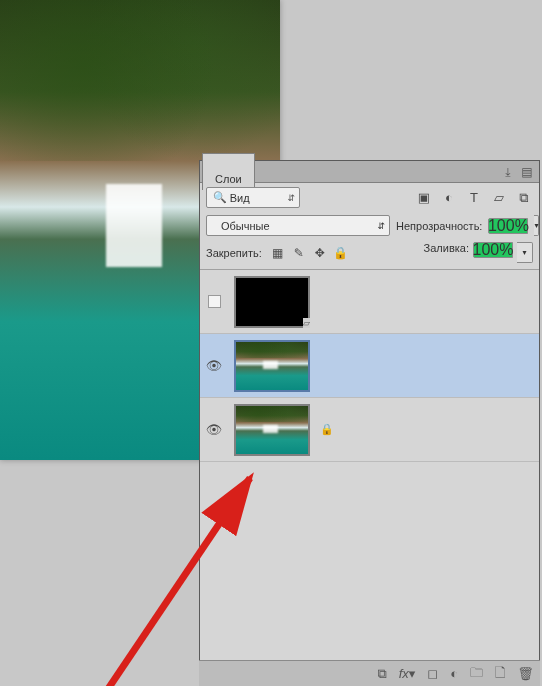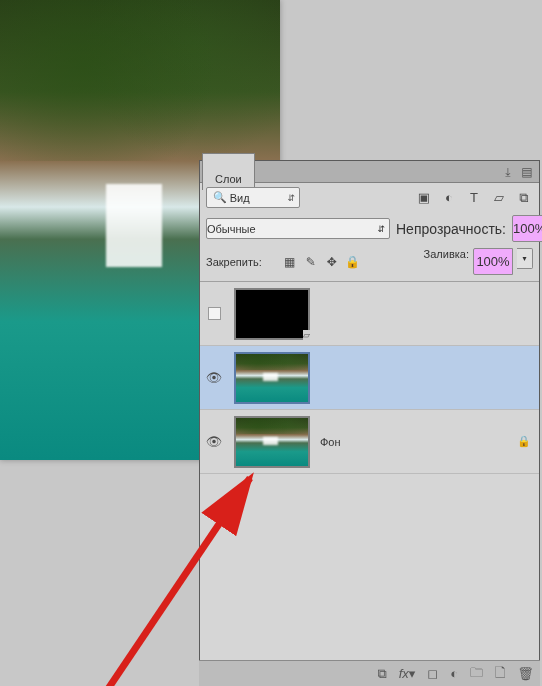--- a/index.html
+++ b/index.html
@@ -17,29 +17,29 @@
 .tabbar-icons span { width: 16px; height: 15px; display: flex; align-items: center; justify-content: center; cursor: pointer; color: #555; font-size: 12px; }
 
 .search-row { padding: 4px 6px; background: #d6d6d6; display: flex; align-items: center; justify-content: space-between; }
 .search-box { flex: 0 0 94px; height: 21px; background: #f0f0f0; border: 1px solid #8a8a8a; border-radius: 2px; display: flex; align-items: center; padding: 0 6px; font-size: 11px; position: relative; }
 .search-box .mag { margin-right: 3px; }
 .search-box .chev { position: absolute; right: 4px; font-size: 9px; color: #555; }
 .icon-buttons { display: flex; gap: 7px; }
 .icon-buttons span { width: 18px; height: 18px; display: flex; align-items: center; justify-content: center; cursor: pointer; font-size: 13px; color: #4a4a4a; }
 
 .mode-row { padding: 3px 6px; display: flex; align-items: center; gap: 6px; }
-.dropdown { background: #f0f0f0; border: 1px solid #8a8a8a; height: 21px; display: flex; align-items: center; padding: 0 0; font-size: 11px; position: relative; flex: 1; border-radius: 2px; }
+.dropdown { background: #f0f0f0; border: 1px solid #8a8a8a; height: 21px; display: flex; align-items: center; padding: 0 14px; font-size: 11px; position: relative; flex: 1; border-radius: 2px; }
 .dropdown .chev { position: absolute; right: 4px; font-size: 9px; }
-.mode-row .lbl { font-size: 14px; }
-.pct-box { width: 40px; height: 27px; background: #f0abfc; border: 1px solid #8a8a8a; display: flex; align-items: center; justify-content: center; font-size: 13px; border-radius: 2px 0 0 2px; }
+.mode-row .lbl { font-size: 11px; }
+.pct-box { width: 40px; height: 16px; background: #22c55e; border: 1px solid #8a8a8a; display: flex; align-items: center; justify-content: center; font-size: 16px; border-radius: 2px 0 0 2px; }
 .pct-chev { width: 16px; height: 21px; background: #e0e0e0; border: 1px solid #8a8a8a; border-left: none; display: flex; align-items: center; justify-content: center; font-size: 8px; border-radius: 0 2px 2px 0; }
 
 .lock-row { padding: 3px 6px 6px; display: flex; align-items: center; justify-content: space-between; border-bottom: 1px solid #a0a0a0; }
 .lock-left { display: flex; align-items: center; gap: 7px; }
-.lock-left .lbl { font-size: 11px; margin-right: 14px; }
+.lock-left .lbl { font-size: 11px; margin-right: 2px; }
 .lock-left span.ico { width: 14px; height: 14px; display: inline-flex; align-items: center; justify-content: center; font-size: 12px; color: #4a4a4a; cursor: pointer; }
 .lock-right { display: flex; align-items: flex-start; gap: 4px; }
 
 .layer-list { flex: 1; overflow: auto; background: #d6d6d6; }
 .layer-row { display: flex; align-items: center; height: 64px; border-bottom: 1px solid #bcbcbc; padding: 0 8px 0 0; }
 .layer-row.selected { background: #b8cde8; }
 .vis-col { width: 28px; display: flex; align-items: center; justify-content: center; }
 .vis-eye { font-size: 13px; color: #4a4a4a; }
 .vis-box { width: 13px; height: 13px; border: 1px solid #9a9a9a; background: #f4f4f4; }
 .thumb { width: 76px; height: 52px; border: 2px solid #808080; background: #000; margin: 0 10px 0 6px; position: relative; flex-shrink: 0; }
@@ -134,21 +134,20 @@
       <div class="vis-col">
           <span class="vis-eye">👁</span>
         </div>
       <div class="thumb wf"></div>
     </div>
     <div class="layer-row">
       <div class="vis-col">
           <span class="vis-eye">👁</span>
         </div>
       <div class="thumb wf"></div>
-      <div class="layer-name">Фон</div>
       <span class="layer-lock">🔒</span>
     </div>
   </div>
 </div>
 
 <div class="bottom-bar">
   <span>⧉</span>
   <span><i>fx</i>▾</span>
   <span>◻</span>
   <span>◐</span>

